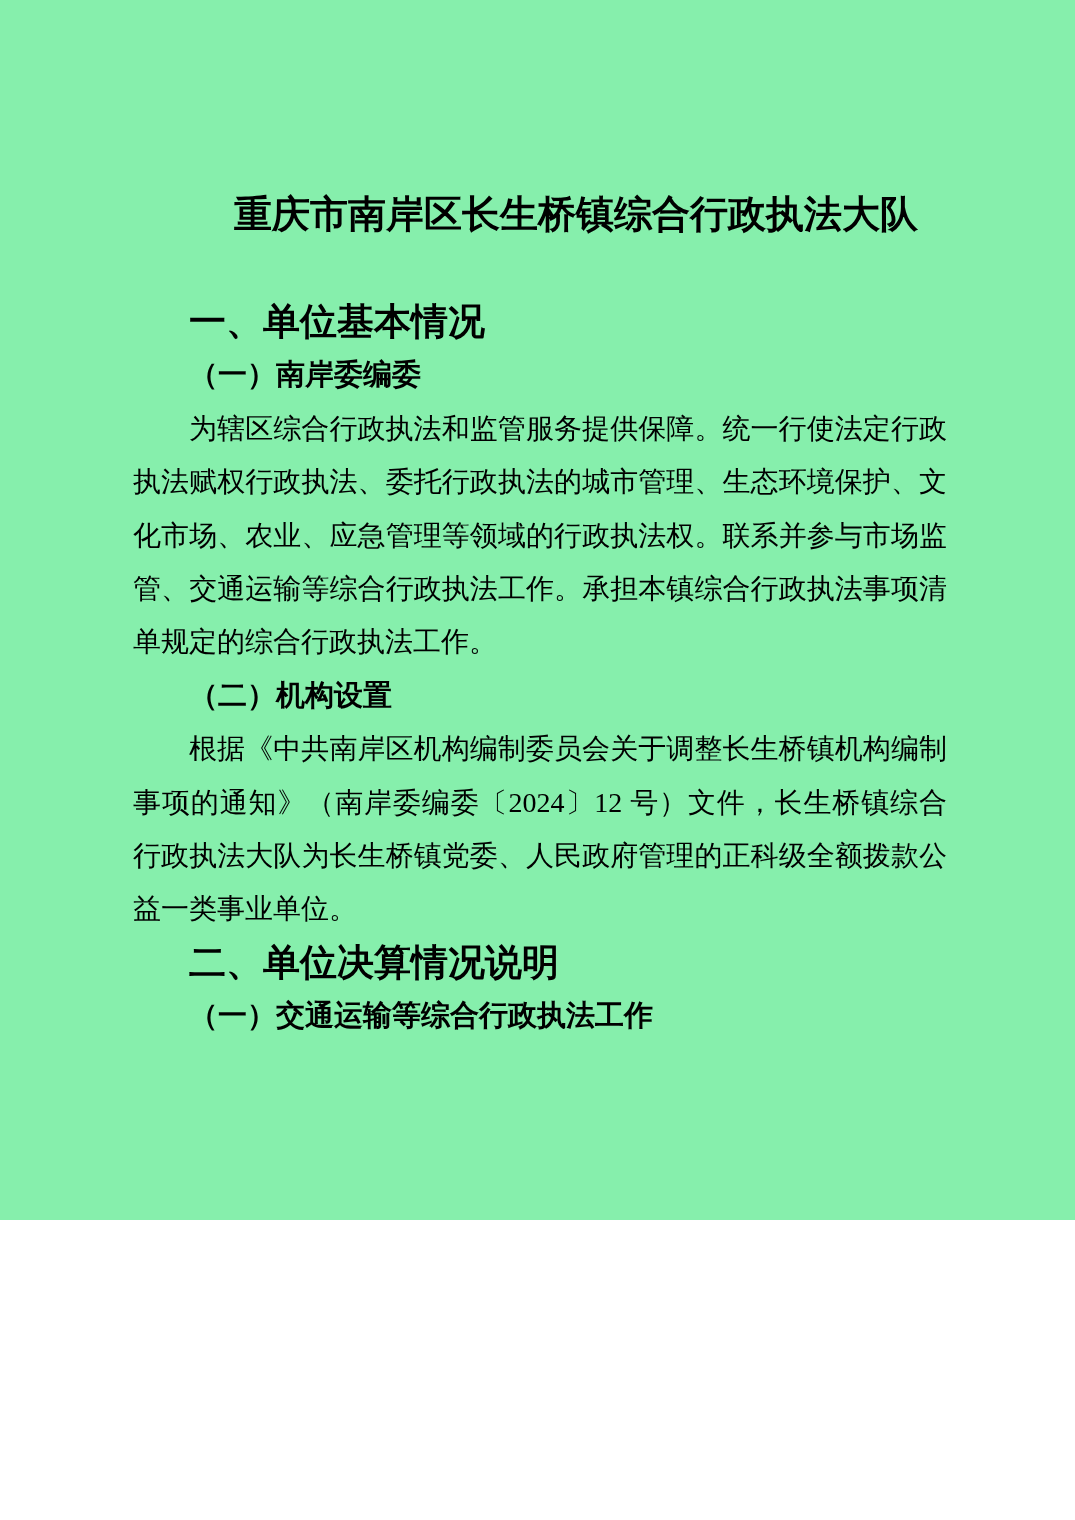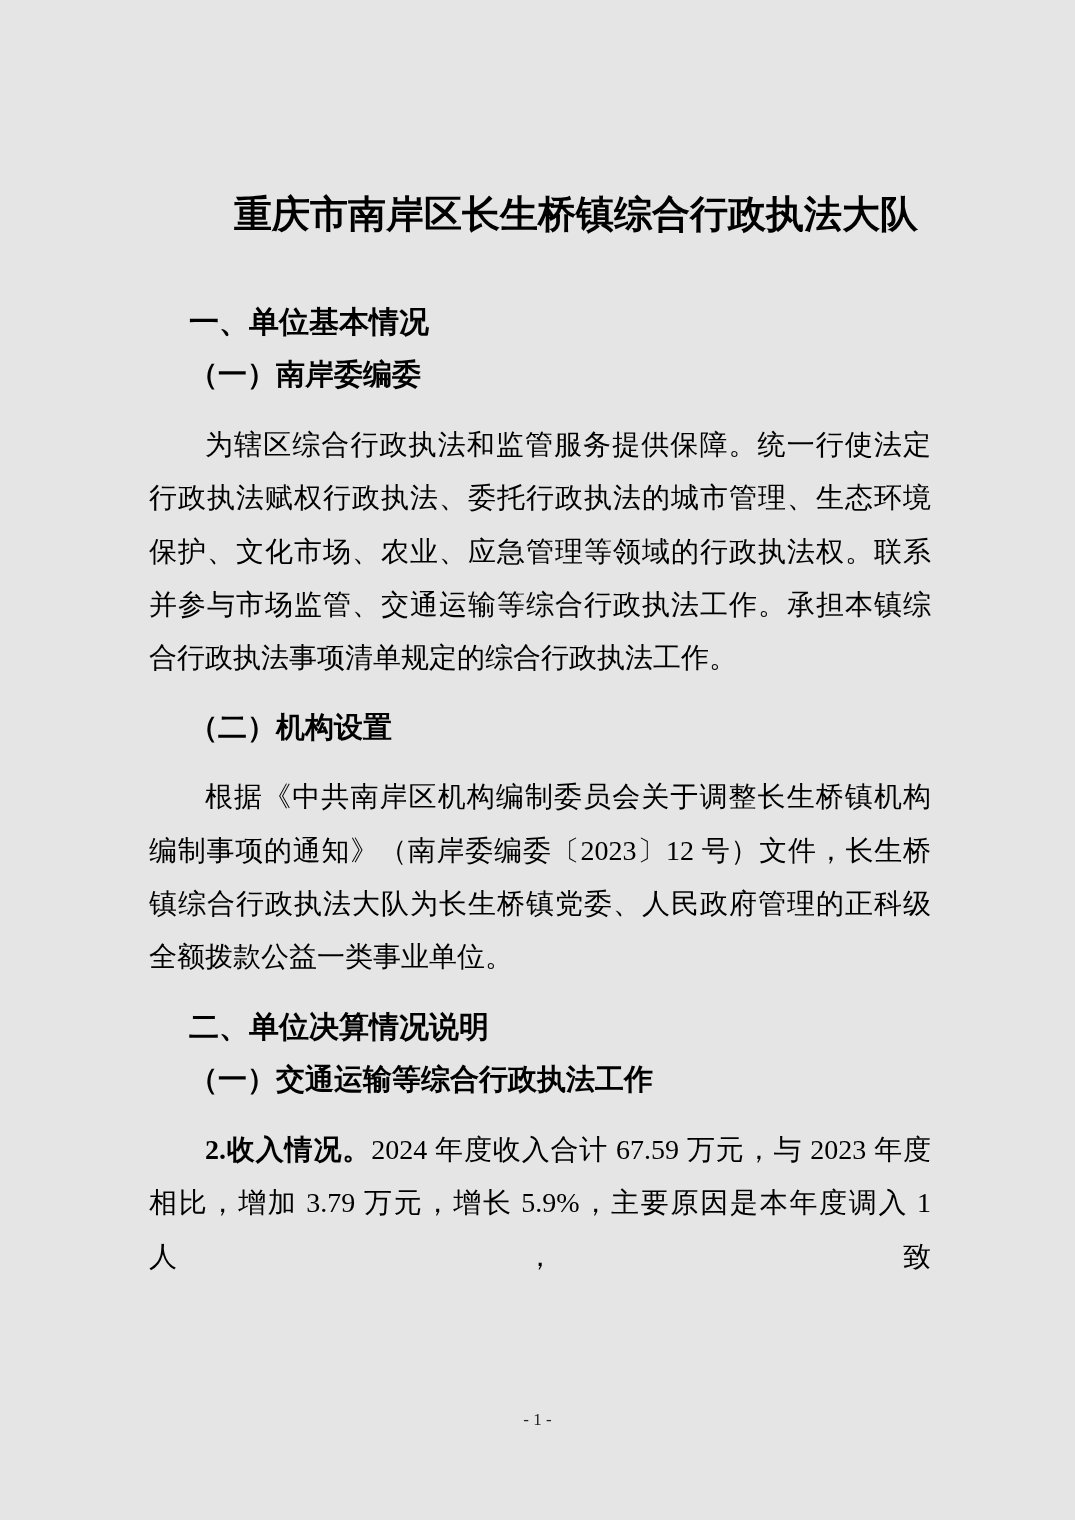--- a/index.html
+++ b/index.html
@@ -3,22 +3,22 @@
 <meta charset="utf-8">
 <style>
   html, body {
     margin: 0;
     padding: 0;
     background: #ffffff;
   }
   .page {
     position: relative;
     width: 1075px;
-    height: 1520px;
-    background: #e5e5e5;
+    height: 1220px;
+    background: #86efac;
     color: #000000;
     overflow: hidden;
     font-family: "Liberation Serif", "DejaVu Serif", serif;
   }
   .content {
     position: absolute;
     left: 133px;
     top: 185px;
     width: 814px;
   }
@@ -29,34 +29,34 @@
     font-weight: bold;
     font-size: 38px;
     line-height: 58px;
     font-family: "Liberation Serif", "DejaVu Serif", serif;
   }
   .title-line { display: block; white-space: nowrap; }
   .h-sans {
     margin: 0;
     font-family: "Liberation Sans", "DejaVu Sans", sans-serif;
     font-weight: bold;
-    font-size: 30px;
+    font-size: 37px;
     line-height: 53.4px;
     text-indent: 56px;
   }
   .h-kai {
     margin: 0;
     font-family: "Liberation Serif", "DejaVu Serif", serif;
     font-weight: bold;
     font-size: 29px;
     line-height: 53.4px;
     text-indent: 56px;
   }
   .para {
-    margin: 16px;
+    margin: 0;
     font-size: 28px;
     line-height: 53.4px;
     text-align: justify;
     text-indent: 56px;
   }
   .para b.lead {
     font-weight: bold;
   }
   .justify-last {
     text-align-last: justify;
@@ -84,25 +84,24 @@
     </h1>
 
     <h2 class="h-sans">一、单位基本情况</h2>
 
     <h3 class="h-kai">（一）南岸委编委</h3>
 
     <p class="para">为辖区综合行政执法和监管服务提供保障。统一行使法定行政执法赋权行政执法、委托行政执法的城市管理、生态环境保护、文化市场、农业、应急管理等领域的行政执法权。联系并参与市场监管、交通运输等综合行政执法工作。承担本镇综合行政执法事项清单规定的综合行政执法工作。</p>
 
     <h3 class="h-kai">（二）机构设置</h3>
 
-    <p class="para">根据《中共南岸区机构编制委员会关于调整长生桥镇机构编制事项的通知》（南岸委编委〔2023〕12 号）文件，长生桥镇综合行政执法大队为长生桥镇党委、人民政府管理的正科级全额拨款公益一类事业单位。</p>
+    <p class="para">根据《中共南岸区机构编制委员会关于调整长生桥镇机构编制事项的通知》（南岸委编委〔2024〕12 号）文件，长生桥镇综合行政执法大队为长生桥镇党委、人民政府管理的正科级全额拨款公益一类事业单位。</p>
 
     <h2 class="h-sans">二、单位决算情况说明</h2>
 
     <h3 class="h-kai">（一）交通运输等综合行政执法工作</h3>
 
 
-    <p class="para justify-last"><b class="lead">2.收入情况。</b><span>2024 年度收入合计 67.59 万元，与 2023 年度相比，增加 3.79 万元，增长 5.9%，主要原因是本年度调入 1 人，致</span></p>
 
   </div>
 
   <div class="footer">- 1 -</div>
 </div>
 
 </body></html>

